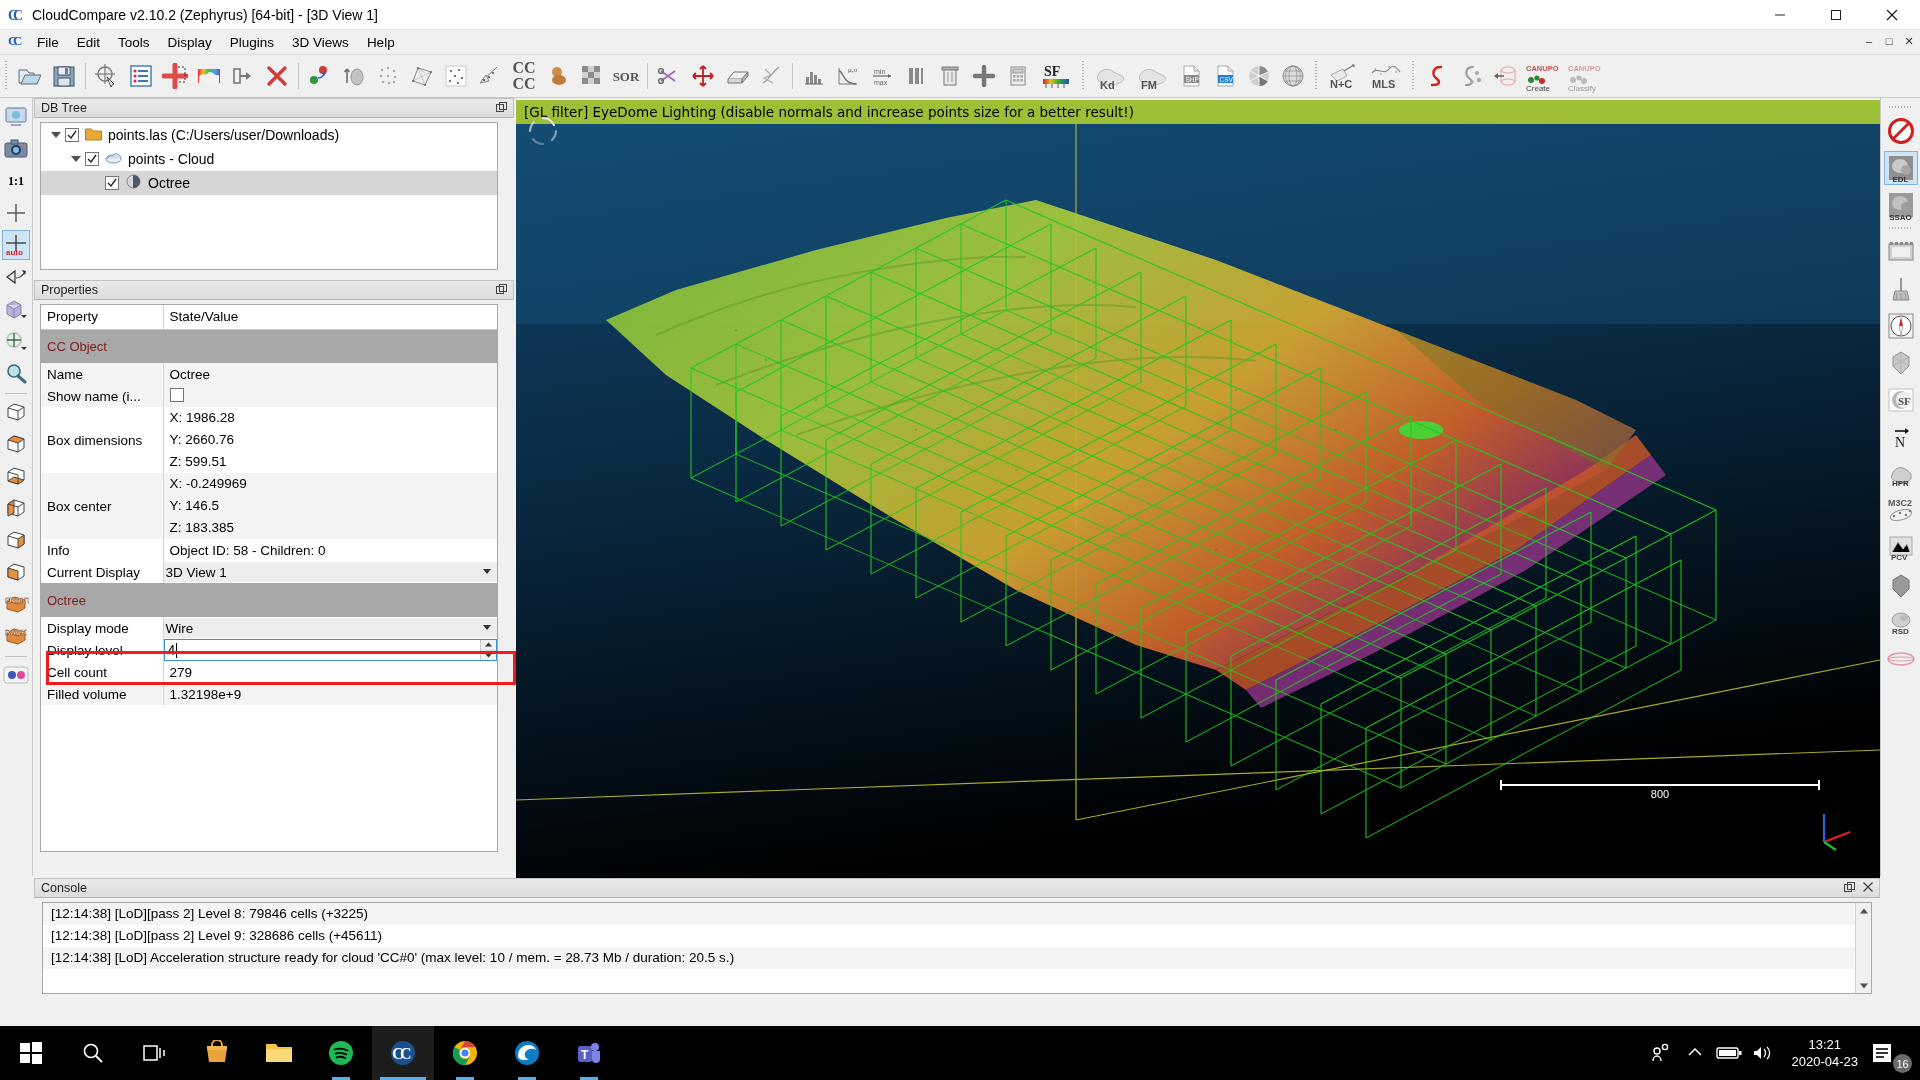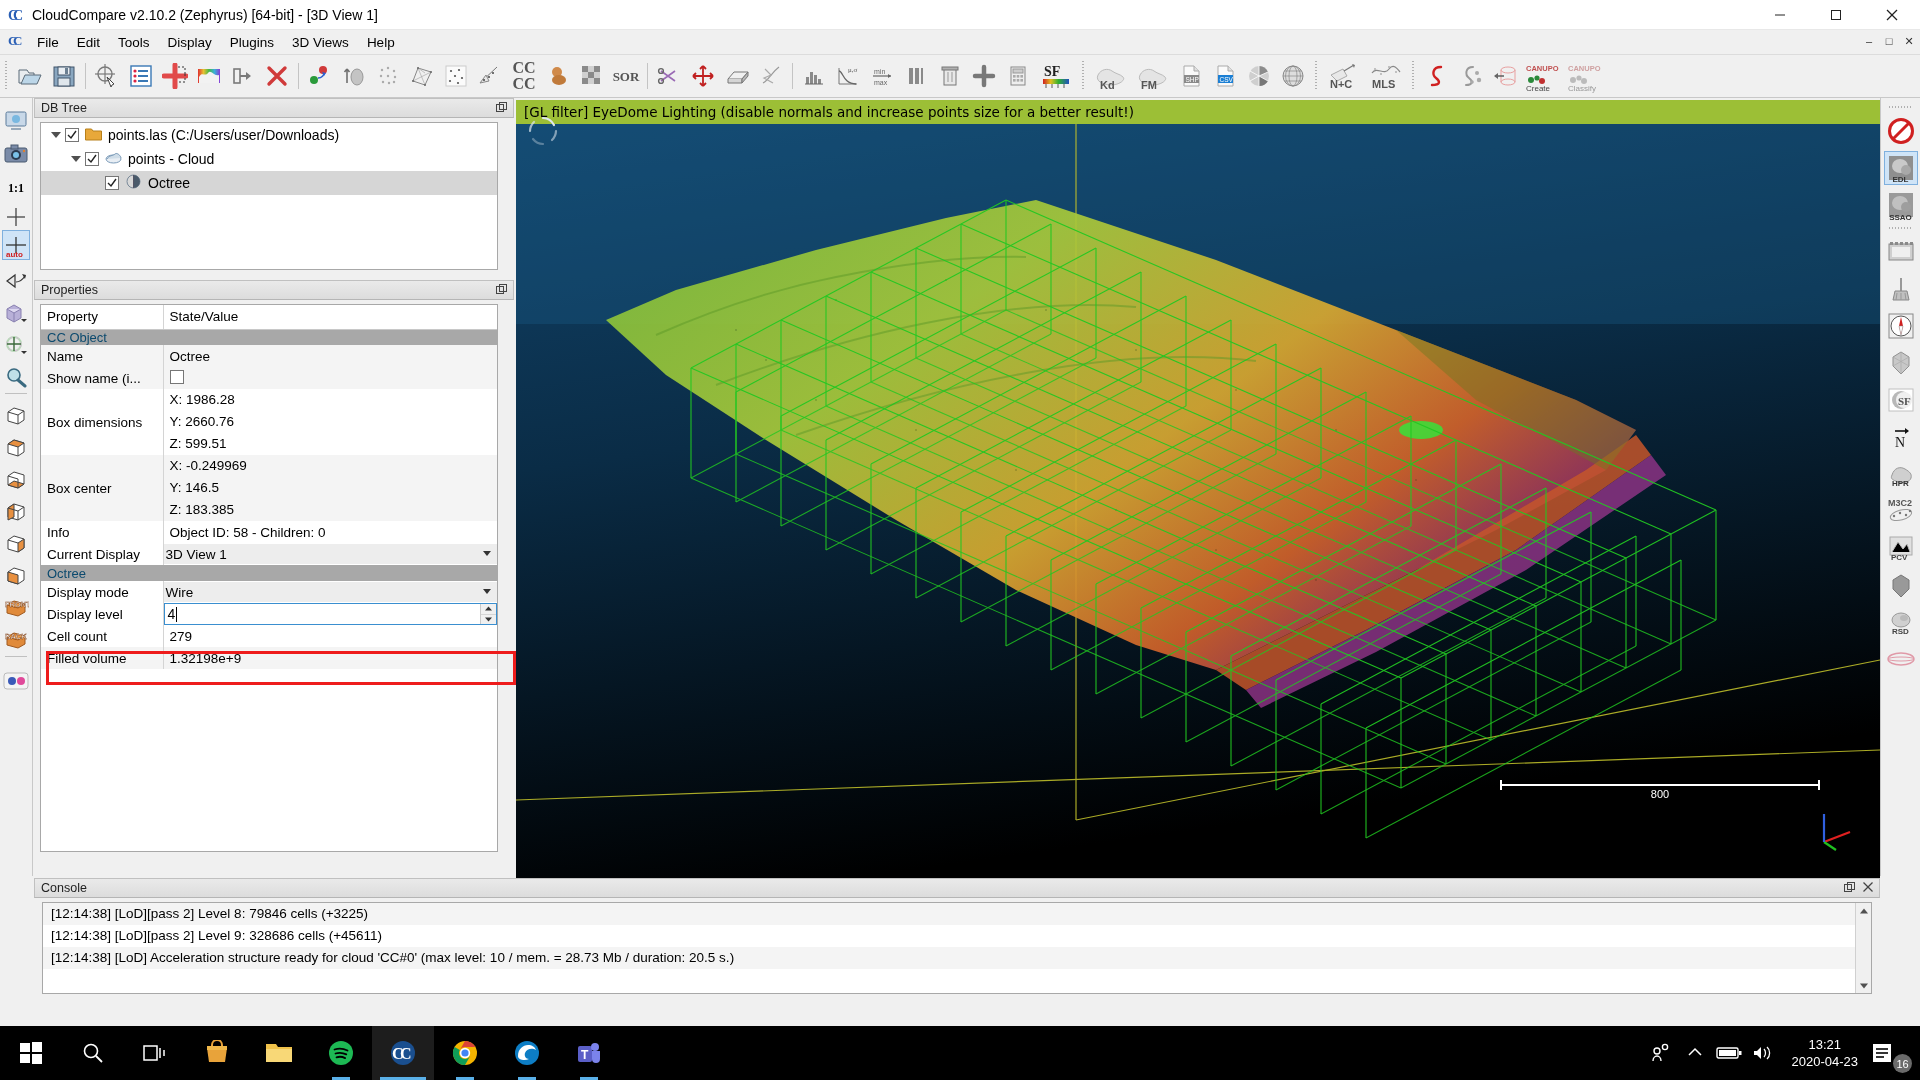--- a/index.html
+++ b/index.html
@@ -69,21 +69,21 @@
     font-family: "Liberation Serif", serif; text-align: center; line-height: 1;
   }
   .tb-btn.wide { width: 42px; }
 
   
   .lefttools {
     position: absolute; left: 0; top: 98px; width: 33px; height: 778px;
     background: #f0f0f0; border-right: 1px solid #c8c8c8;
     display: flex; flex-direction: column; align-items: center; padding-top: 4px;
   }
-  .lt-btn { width: 28px; height: 30px; display: flex; align-items: flex-end; justify-content: center;
+  .lt-btn { width: 28px; height: 30px; display: flex; align-items: center; justify-content: center;
     margin-bottom: 2px; position: relative; }
   .lt-btn.active { background: #cfe4f7; border: 1px solid #7fb0de; }
   .lt-sep { width: 22px; height: 1px; background: #c0c0c0; margin: 3px 0; }
   .lt-btn .lbl { font-size: 9px; font-weight: bold; }
 
   
   .righttools {
     position: absolute; right: 0; top: 98px; width: 40px; height: 778px;
     background: #f0f0f0; border-left: 1px solid #c8c8c8;
     display: flex; flex-direction: column; align-items: center; padding-top: 6px;
@@ -119,21 +119,21 @@
      display: inline-flex; align-items: center; justify-content: center; margin-right: 6px; }
   .chk svg { display: block; }
 
   #props-dock { position: absolute; left: 34px; top: 280px; width: 480px; height: 595px; background: #f0f0f0; }
   #props-body { position: absolute; left: 6px; top: 24px; width: 458px; height: 548px;
      background: #ffffff; border: 1px solid #a8a8a8; overflow: hidden; }
   table.props { width: 100%; border-collapse: collapse; table-layout: fixed; font-size: 13.5px; }
   table.props td { padding: 0 6px; vertical-align: middle; height: 22px; }
   table.props td.k { width: 122px; border-right: 1px solid #d4d4d4; }
   table.props tr.hdr td { background: #ffffff; border-bottom: 1px solid #c8c8c8; height: 24px; }
-  table.props tr.section td { background: #a8a8a8; color: #0c4a6e; height: 16px; font-size: 13px; }
+  table.props tr.section td { background: #a8a8a8; color: #7f1d1d; height: 34px; font-size: 13px; }
   table.props tr.alt td { background: #f4f4f4; }
   .multiline { line-height: 20px; padding: 1px 0; }
   .combo {
     position: relative; background: #ededed; height: 20px; display: flex; align-items: center;
     padding-left: 2px; font-size: 13.5px;
   }
   .combo .caret { position: absolute; right: 6px; top: 7px; width: 0; height: 0;
      border-left: 4px solid transparent; border-right: 4px solid transparent;
      border-top: 5px solid #333; }
   .spin {

